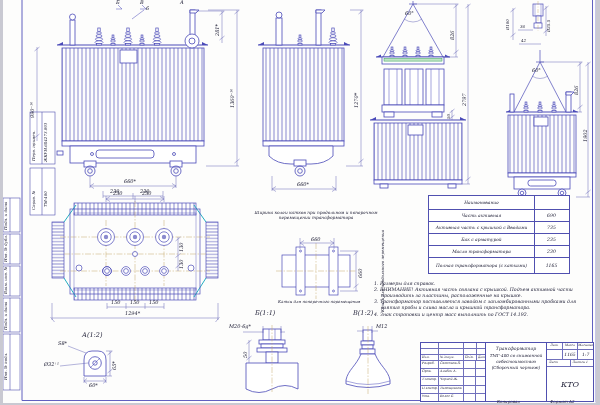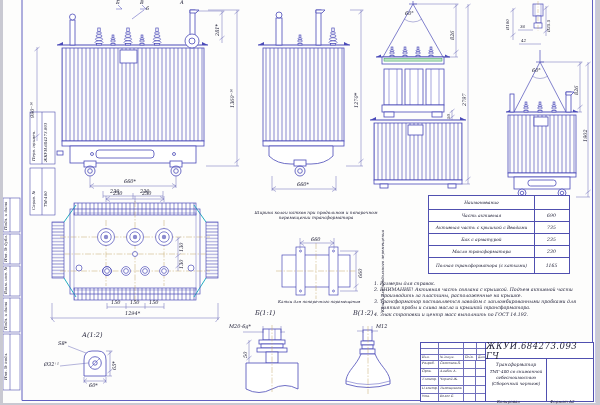--- a/index.html
+++ b/index.html
@@ -478,26 +478,42 @@
           <span class="dt"></span>
         </div>
       <div class="srow" style="border-bottom:none">
           <span class="role">Утв.</span>
           <span class="nm">Волос Е.</span>
           <span class="pd"></span>
           <span class="dt"></span>
         </div>
     </div>
     <div class="right">
-      <div class="docnum">ЖКУИ.684273.093 ГЧ</div>
       <div class="lower">
         <div class="ttl">
           <div>Трансформатор</div>
           <div class="sm">ТМГ-400 со сниженной себестоимостью</div>
           <div class="sm">(Сборочный чертеж)</div>
+        </div>
+        <div class="meta">
+          <div class="mh">
+            <span>Лит.</span>
+            <span>Масса</span>
+            <span>Масштаб</span>
+          </div>
+          <div class="mv">
+            <span></span>
+            <span>1165</span>
+            <span>1:7</span>
+          </div>
+          <div class="ml">
+            <span>Лист</span>
+            <span>Листов 1</span>
+          </div>
+          <div class="org">КТО</div>
         </div>
       </div>
     </div>
   </div>
   <span class="lbl t4" style="left:497px;top:400px">Копировал</span>
   <span class="lbl t4" style="left:550px;top:400px">Формат  А2</span>
 
   <span class="lbl v t4" style="left:32px;top:161px">Перв. примен.</span>
   <span class="lbl v t4" style="left:44px;top:162px">ЖКУИ.684273.093</span>
   <span class="lbl v t4" style="left:32px;top:210px">Справ. №</span>

